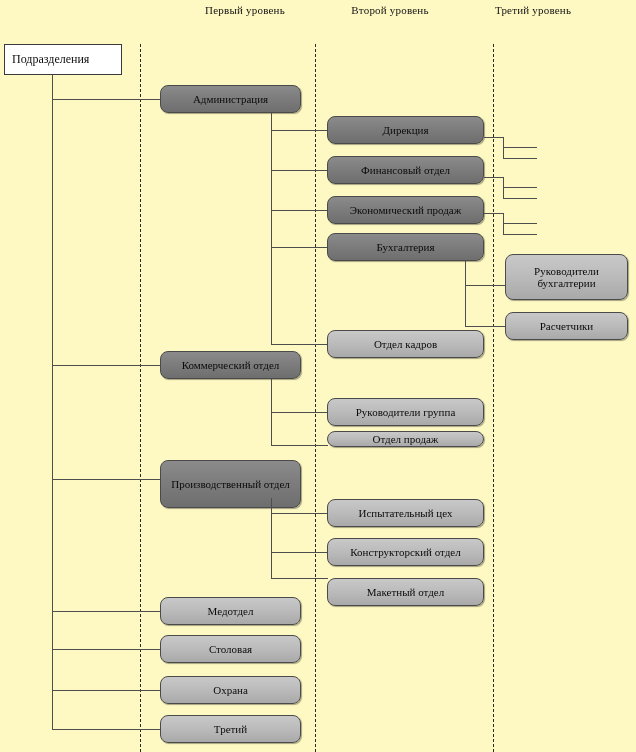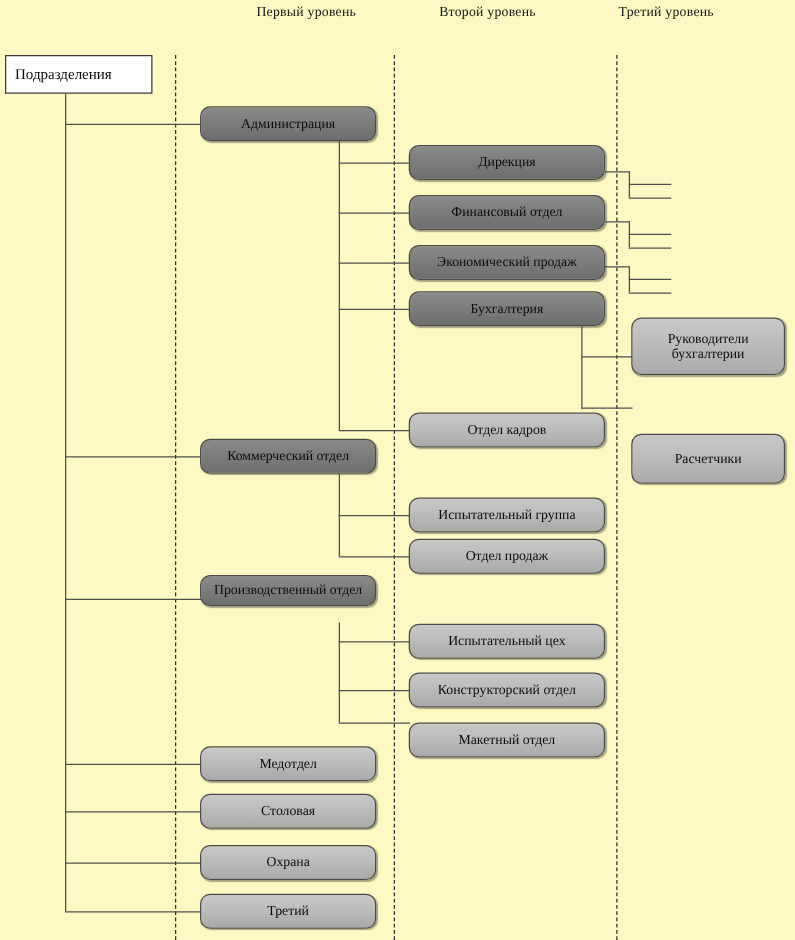--- a/index.html
+++ b/index.html
@@ -111,21 +111,21 @@
   <div class="hline" style="left:52px; top:729px; width:109px;"></div>
 
   <div class="node dark" style="left:160px; top:85px;  width:141px; height:28px;">
     <span>Администрация</span>
   </div>
 
   <div class="node dark" style="left:160px; top:351px; width:141px; height:28px;">
     <span>Коммерческий отдел</span>
   </div>
 
-  <div class="node dark" style="left:160px; top:460px; width:141px; height:25px;">
+  <div class="node dark" style="left:160px; top:460px; width:141px; height:48px;">
     <span>Производственный отдел</span>
   </div>
 
   <div class="node light" style="left:160px; top:597px; width:141px; height:28px;">
     <span>Медотдел</span>
   </div>
 
   <div class="node light" style="left:160px; top:635px; width:141px; height:28px;">
     <span>Столовая</span>
   </div>
@@ -168,24 +168,24 @@
 
   <div class="node dark" style="left:327px; top:233px; width:157px; height:28px;">
     <span>Бухгалтерия</span>
   </div>
 
   <div class="node light" style="left:327px; top:330px; width:157px; height:28px;">
     <span>Отдел кадров</span>
   </div>
 
   <div class="node light" style="left:327px; top:398px; width:157px; height:28px;">
-    <span>Испытательный группа</span>
-  </div>
-
-  <div class="node light" style="left:327px; top:431px; width:157px; height:28px;">
+    <span>Руководители группа</span>
+  </div>
+
+  <div class="node light" style="left:327px; top:431px; width:157px; height:16px;">
     <span>Отдел продаж</span>
   </div>
 
   <div class="node light" style="left:327px; top:499px; width:157px; height:28px;">
     <span>Испытательный цех</span>
   </div>
 
   <div class="node light" style="left:327px; top:538px; width:157px; height:28px;">
     <span>Конструкторский отдел</span>
   </div>
@@ -211,17 +211,17 @@
 
   <div class="vline" style="left:465px; top:261px; height:66px;"></div>
   <div class="hline" style="left:465px; top:285px; width:41px;"></div>
   <div class="hline" style="left:465px; top:326px; width:41px;"></div>
 
   <div class="node light" style="left:505px; top:254px; width:123px; height:46px; flex-direction:column;">
     <span>Руководители</span>
     <span>бухгалтерии</span>
   </div>
 
-  <div class="node light" style="left:505px; top:312px; width:123px; height:40px;margin-top:35px;">
+  <div class="node light" style="left:505px; top:312px; width:123px; height:28px;">
     <span>Расчетчики</span>
   </div>
 
 </div>
 
 </body></html>

